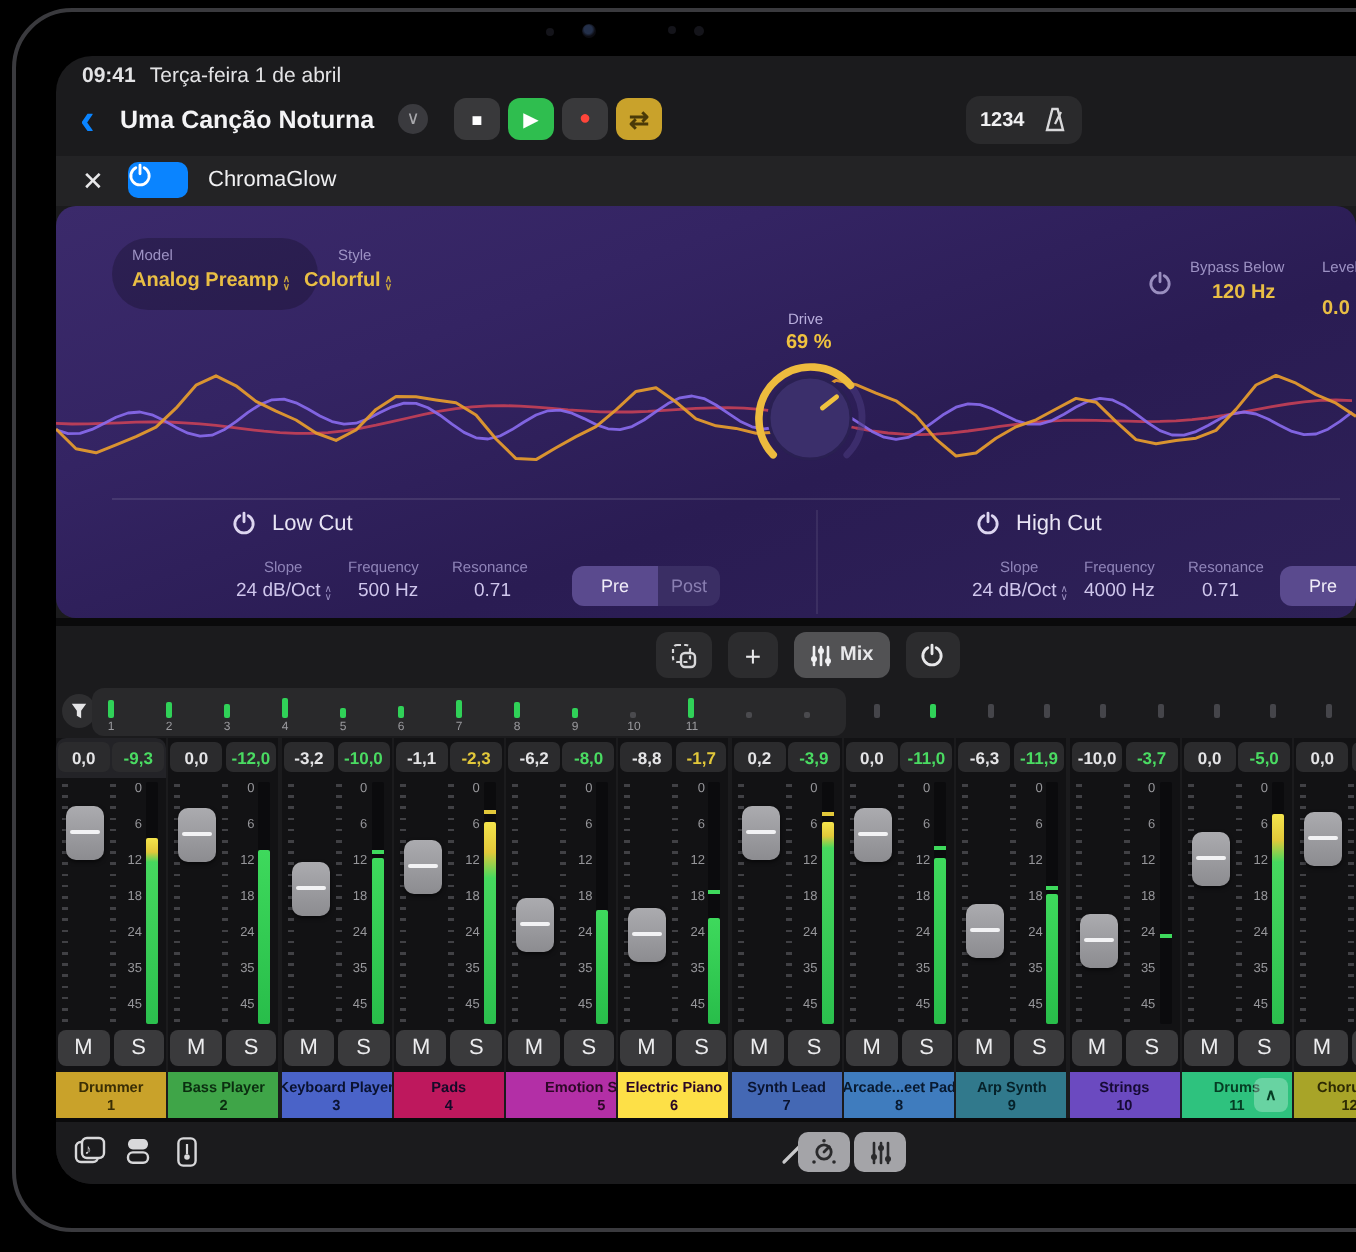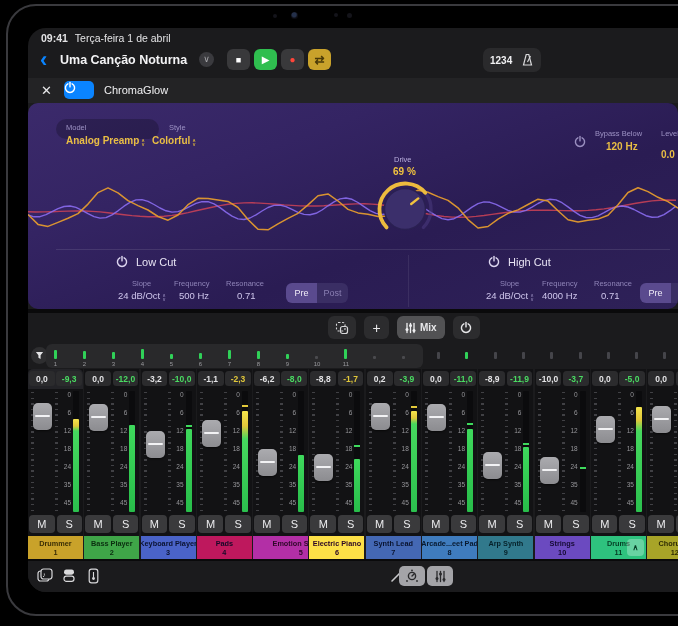--- a/index.html
+++ b/index.html
@@ -39,27 +39,27 @@
   .phead{position:absolute;left:0;top:50px;width:650px;height:25px;background:#232325;}
   .pclose{position:absolute;left:13px;top:5px;color:#E8E8EA;font-size:13px;}
   .ppow{position:absolute;left:36px;top:3px;width:30px;height:18px;border-radius:5px;background:#0A84FF;
         display:flex;align-items:center;justify-content:center;color:#fff;}
   .pname{position:absolute;left:76px;top:6px;color:#F0F0F2;font-size:11px;}
   
   .panel{position:absolute;left:0;top:75px;width:650px;height:206px;border-radius:10px;overflow:hidden;
          background:linear-gradient(160deg,#3B2A6B 0%,#342463 30%,#2A1C53 62%,#2E2158 100%);}
   .lbl{color:#9D92C4;font-size:7.5px;position:absolute;white-space:nowrap;}
   .val{color:#E9BE44;font-size:10px;font-weight:bold;position:absolute;white-space:nowrap;}
-  .modelbox{position:absolute;left:28px;top:16px;width:103px;height:20px;background:rgba(0,0,0,.22);border-radius:18px;}
+  .modelbox{position:absolute;left:28px;top:16px;width:103px;height:36px;background:rgba(0,0,0,.22);border-radius:18px;}
   .udchev{display:inline-flex;flex-direction:column;font-size:5px;line-height:4px;color:#C7A43F;vertical-align:2px;margin-left:2px;}
   .cutlbl{color:#8F84B8;font-size:7.5px;position:absolute;}
   .cutval{color:#CFC6EC;font-size:9.5px;position:absolute;white-space:nowrap;}
   .cuttitle{color:#E8E4F4;font-size:11px;position:absolute;}
   .prepost{position:absolute;display:flex;border-radius:6px;overflow:hidden;height:20px;}
-  .prepost .pre{background:#5A4A8E;color:#F0ECF8;font-size:9px;display:flex;align-items:center;justify-content:center;width:31px;}
+  .prepost .pre{background:#5A4A8E;color:#F0ECF8;font-size:9px;display:flex;align-items:center;justify-content:center;width:43px;}
   .prepost .post{background:#3A2E64;color:#8A7FB2;font-size:9px;display:flex;align-items:center;justify-content:center;width:31px;}
   .hdiv{position:absolute;left:28px;top:146px;width:614px;height:1px;background:rgba(255,255,255,.10);}
   .vdiv{position:absolute;left:380px;top:152px;width:1px;height:52px;background:rgba(255,255,255,.08);}
   .pwr{display:inline-block;}
   
   .msep{position:absolute;left:0;top:281px;width:650px;height:4px;background:#0A0A0B;}
   .mtb{position:absolute;left:300px;top:288px;display:flex;gap:8px;}
   .mtb .b{height:23px;border-radius:6px;background:#2C2C2E;display:flex;align-items:center;justify-content:center;color:#E8E8EA;}
   .mixon{background:#525254 !important;gap:4px;padding:0 8px;font-size:10px;font-weight:bold;}
   
@@ -539,21 +539,21 @@
           <div class="msb">M</div>
           <div class="msb">S</div>
         </div>
         <div class="plate" style="background: rgb(63, 124, 190); color: rgb(8, 26, 48);">
           <span>Arcade...eet Pad</span>
           <span>8</span>
         </div>
       </div>
       <div class="strip">
         <div class="vrow">
-          <div class="vbox" style="color: rgb(228, 228, 230);">-8,9</div>
+          <div class="vbox" style="color: rgb(228, 228, 230);">-6,3</div>
           <div class="vbox" style="color: rgb(74, 219, 98);">-11,9</div>
         </div>
         <div class="farea">
           <div class="ticks t1"></div>
           <div class="ticks t2"></div>
           <span class="snum" style="top: 2px;">0</span>
           <span class="snum" style="top: 20px;">6</span>
           <span class="snum" style="top: 38px;">12</span>
           <span class="snum" style="top: 56px;">18</span>
           <span class="snum" style="top: 74px;">24</span>

